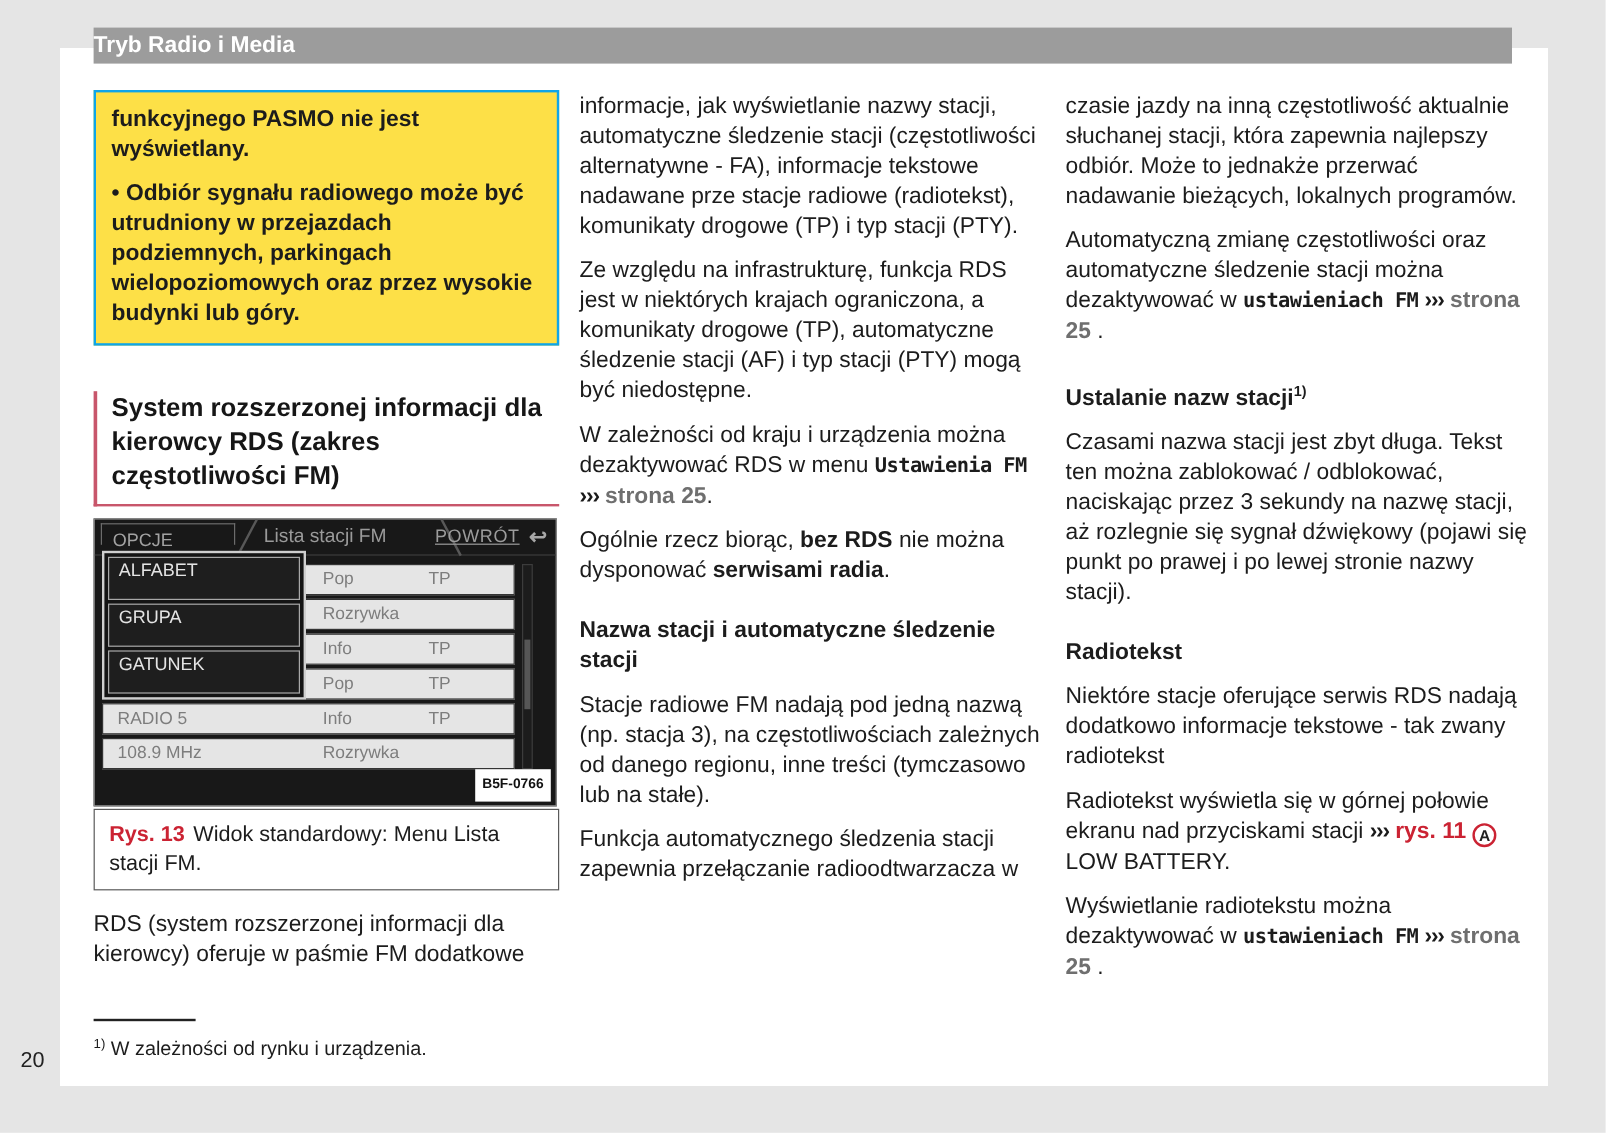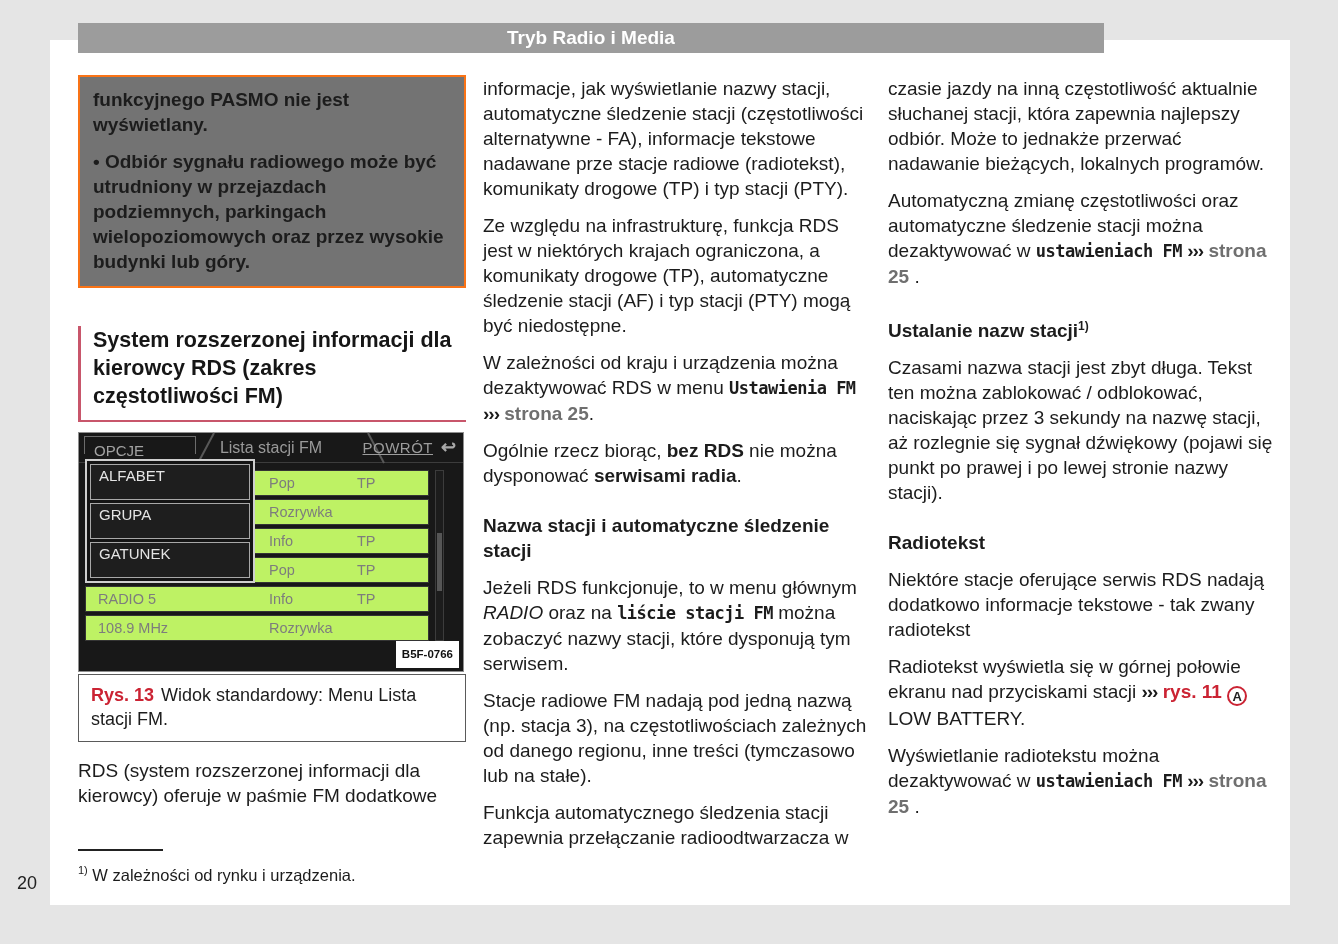--- a/index.html
+++ b/index.html
@@ -8,33 +8,33 @@
     width:1338px; height:944px; position:relative; overflow:hidden;
     background:#e5e5e5;
     font-family:"Liberation Sans", sans-serif;
     color:#1c1c1c;
   }
   .page {
     position:absolute; left:50px; top:40px; width:1240px; height:865px;
     background:#ffffff;
   }
   .header-bar {
-    position:absolute; left:78px; top:23px; width:1026px; height:30px;
+    position:absolute; left:78px; top:23px; width:1182px; height:30px;
     background:#9c9c9c; color:#ffffff; font-weight:bold; font-size:19px;
-    text-align:center; line-height:30px;
+    text-align:left; line-height:30px;
   }
   .col { position:absolute; width:388px; font-size:19px; line-height:25px; }
   .col1 { left:78px;  top:75px; }
   .col2 { left:483px; top:76px; }
   .col3 { left:888px; top:76px; }
   .col p { margin:0 0 12px 0; }
 
   
   .note-box {
-    background:#737373; border:2px solid #f97316;
+    background:#fde047; border:2px solid #0ea5e9;
     padding:10px 13px 12px 13px; font-weight:bold; line-height:25px;
   }
   .note-box p { margin:0 0 12px 0; }
   .note-box p:last-child { margin-bottom:0; }
 
   
   .section-heading {
     margin-top:38px;
     border-left:3px solid #c8566b; border-bottom:2px solid #c8566b;
     padding:0 0 10px 12px;
@@ -73,21 +73,21 @@
   }
   .dd-btn {
     height:36px; line-height:22px; margin-bottom:3px;
     border:1px solid #a8a8a8; background:#1e1e1e;
     color:#e4e4e4; font-size:15px; padding-left:8px;
   }
   .dd-btn:last-child { margin-bottom:0; }
 
   .srow {
     position:absolute; left:6px; width:344px; height:26px;
-    background:#bef264; border:1px solid #343434;
+    background:#e5e5e5; border:1px solid #343434;
   }
   .srow span { position:absolute; top:0; line-height:24px; color:#7d7d7d; font-size:14.5px; }
   .srow .name  { left:12px; }
   .srow .genre { left:183px; }
   .srow .flag  { left:271px; }
 
   .scrollbar {
     position:absolute; left:356px; top:37px; width:9px; height:171px;
     background:#1c1c1c; border:1px solid #3c3c3c;
   }
@@ -212,21 +212,20 @@
 
   <p class="after-figure">RDS (system rozszerzonej informacji dla kierowcy) oferuje w paśmie FM dodatkowe</p>
 </div>
 
 <div class="col col2">
   <p>informacje, jak wyświetlanie nazwy stacji, automatyczne śledzenie stacji (częstotliwości alternatywne - FA), informacje tekstowe nadawane prze stacje radiowe (radiotekst), komunikaty drogowe (TP) i typ stacji (PTY).</p>
   <p>Ze względu na infrastrukturę, funkcja RDS jest w niektórych krajach ograniczona, a komunikaty drogowe (TP), automatyczne śledzenie stacji (AF) i typ stacji (PTY) mogą być niedostępne.</p>
   <p><span>W zależności od kraju i urządzenia można dezaktywować RDS w menu </span><span class="mono">Ustawienia FM</span> <span class="arrows">›››</span> <span class="pagelink">strona 25</span><span>.</span></p>
   <p><span>Ogólnie rzecz biorąc, </span><b class="plain">bez RDS</b><span> nie można dysponować </span><b class="plain">serwisami radia</b><span>.</span></p>
   <div class="subhead">Nazwa stacji i automatyczne śledzenie stacji</div>
-  <p><span>Jeżeli RDS funkcjonuje, to w menu głównym </span><span class="italic">RADIO</span><span> oraz na </span><span class="mono">liście stacji FM</span><span> można zobaczyć nazwy stacji, które dysponują tym serwisem.</span></p>
   <p>Stacje radiowe FM nadają pod jedną nazwą (np. stacja 3), na częstotliwościach zależnych od danego regionu, inne treści (tymczasowo lub na stałe).</p>
   <p>Funkcja automatycznego śledzenia stacji zapewnia przełączanie radioodtwarzacza w</p>
 </div>
 
 <div class="col col3">
   <p>czasie jazdy na inną częstotliwość aktualnie słuchanej stacji, która zapewnia najlepszy odbiór. Może to jednakże przerwać nadawanie bieżących, lokalnych programów.</p>
   <p><span>Automatyczną zmianę częstotliwości oraz automatyczne śledzenie stacji można dezaktywować w </span><span class="mono">ustawieniach FM</span> <span class="arrows">›››</span> <span class="pagelink">strona 25</span><span> .</span></p>
   <div class="subhead"><span>Ustalanie nazw stacji</span><sup>1)</sup></div>
   <p>Czasami nazwa stacji jest zbyt długa. Tekst ten można zablokować / odblokować, naciskając przez 3 sekundy na nazwę stacji, aż rozlegnie się sygnał dźwiękowy (pojawi się punkt po prawej i po lewej stronie nazwy stacji).</p>
   <div class="subhead">Radiotekst</div>

